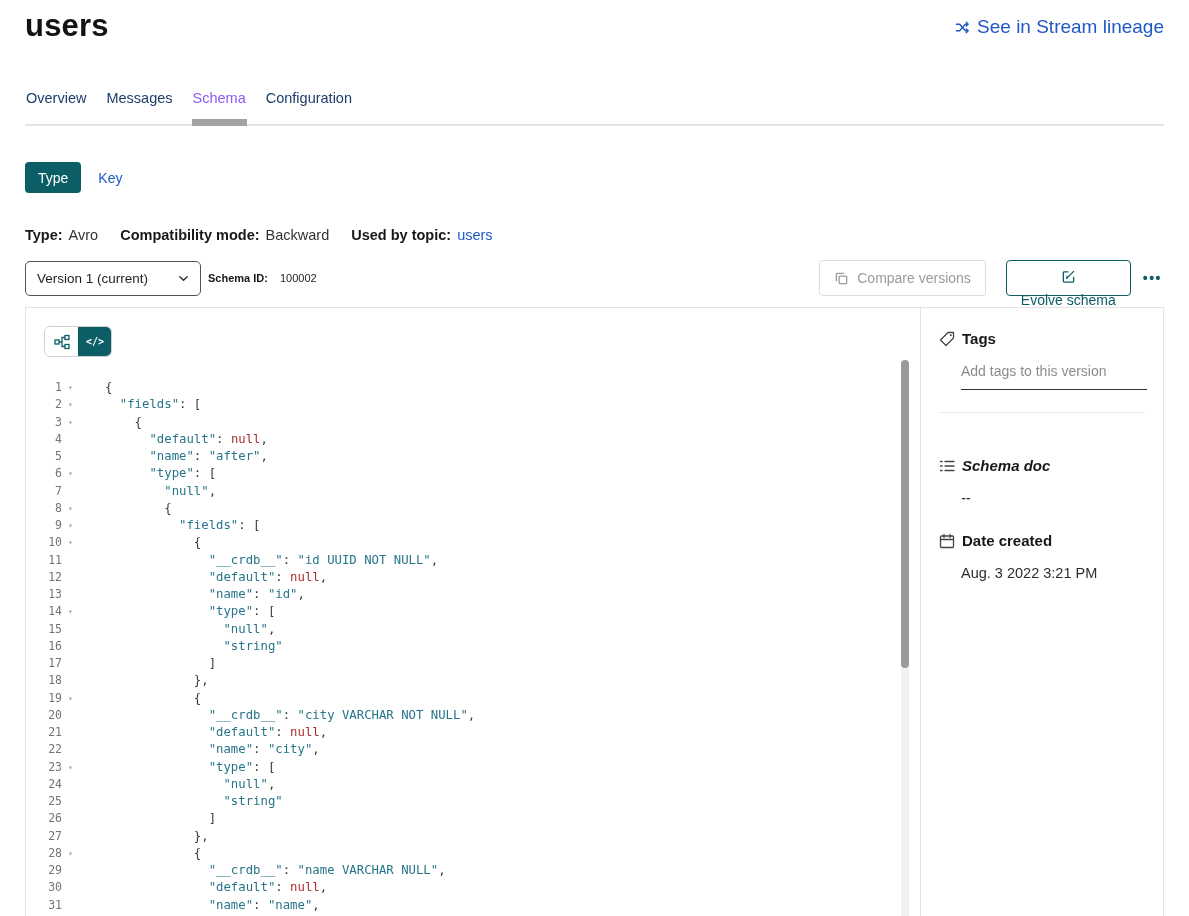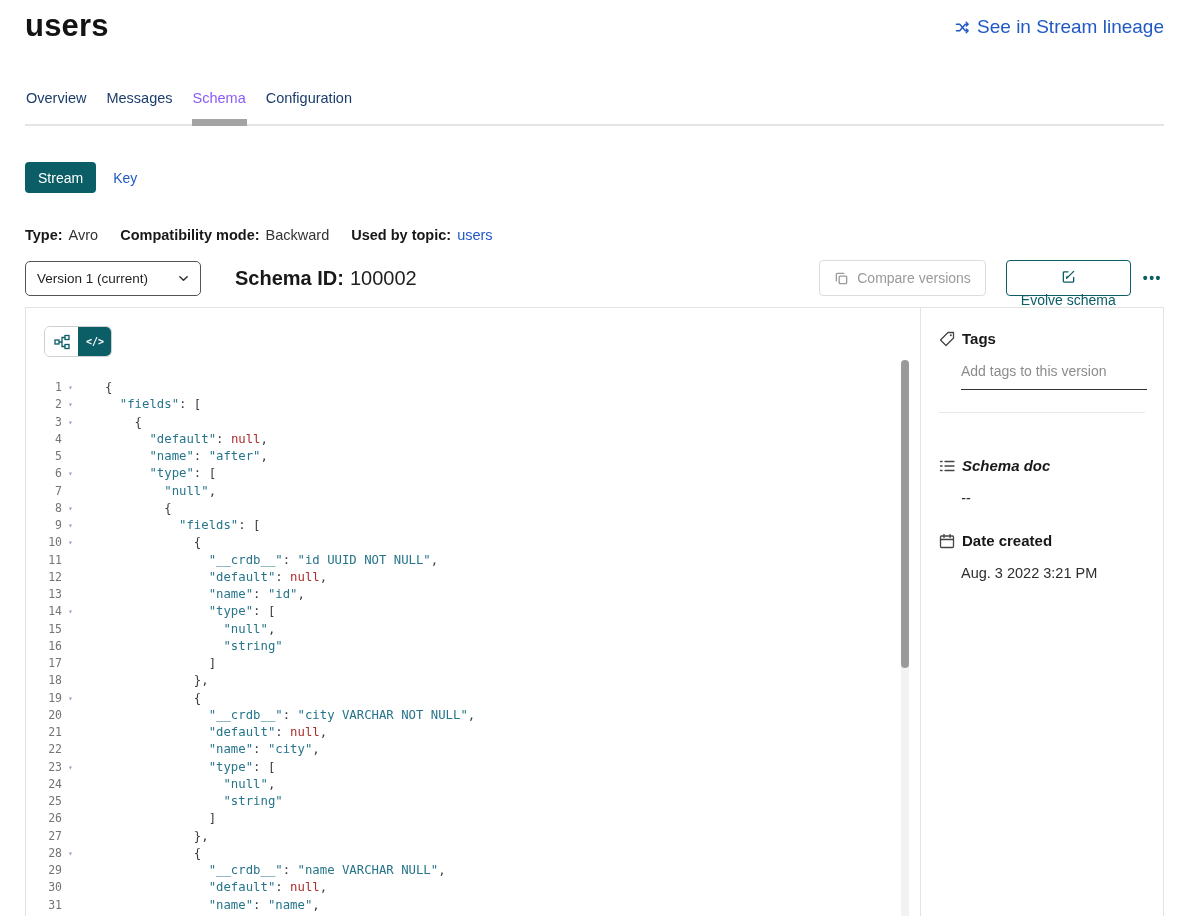--- a/index.html
+++ b/index.html
@@ -24,21 +24,21 @@
 
   .meta-row { margin-top:34px; display:flex; gap:22px; font-size:14.5px; color:#333; }
   .m-group { display:inline-flex; gap:6px; }
   .m-label { font-weight:700; color:#181818; }
   .m-link { color:#2059c4; cursor:pointer; text-decoration:none; }
 
   .version-row { margin-top:17px; display:flex; align-items:center; }
   .select { width:176px; height:35px; border:1px solid #545454; border-radius:5px;
             display:flex; align-items:center; justify-content:space-between; padding:0 11px;
             font-size:13.5px; cursor:pointer; background:#fff; color:#1f1f1f; }
-  .schema-id { margin-left:34px; font-size:20px; display:inline-flex; gap:6px; }
+  .schema-id { margin-left:7px; font-size:11px; display:inline-flex; gap:12px; }
   .btn { height:36px; border-radius:4px; display:inline-flex; align-items:center; gap:8px;
          padding:8px 14px; font-size:14px; background:#fff; font-family:inherit; cursor:pointer; }
   .btn-compare { margin-left:auto; border:1px solid #dcdcdc; color:#9a9a9a; cursor:default; }
   .btn-evolve { margin-left:20px; border:1px solid #0b5d66; color:#0b5d66; font-weight:500;flex-direction:column; }
   .more-btn { border:none; background:none; color:#0b5d66; font-size:14px; letter-spacing:1.5px;
               margin-left:10px; cursor:pointer; padding:4px 2px; font-weight:700; }
 
   .main { margin-top:11px; display:flex; border:1px solid #e3e3e3; height:660px; }
   .editor { flex:1; position:relative; padding-top:18px; min-width:0; }
   .ed-toolbar { display:inline-flex; margin-left:18px; border:1px solid #cfcfcf;
@@ -100,21 +100,21 @@
   </div>
 
   <nav class="tabs">
     <div class="tab">Overview</div>
     <div class="tab">Messages</div>
     <div class="tab active">Schema</div>
     <div class="tab">Configuration</div>
   </nav>
 
   <div class="vk-row">
-    <button class="vk-value">Stream</button>
+    <button class="vk-value">Type</button>
     <button class="vk-key">Key</button>
   </div>
 
   <div class="meta-row">
     <span class="m-group">
       <span class="m-label">Type:</span>
       <span>Avro</span>
     </span>
     <span class="m-group">
       <span class="m-label">Compatibility mode:</span>

